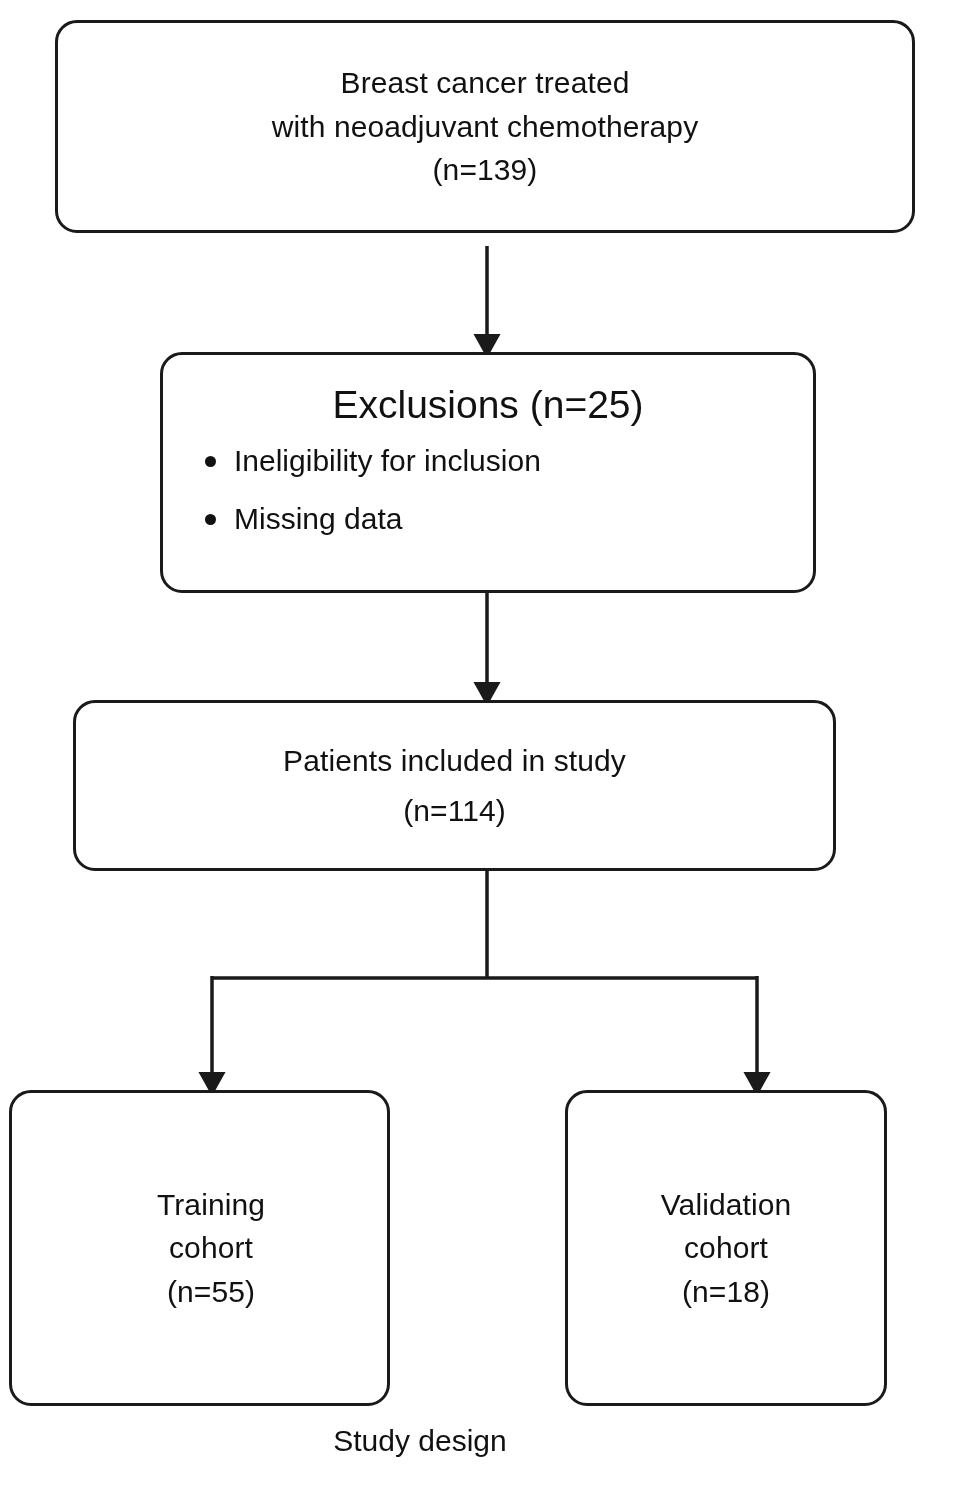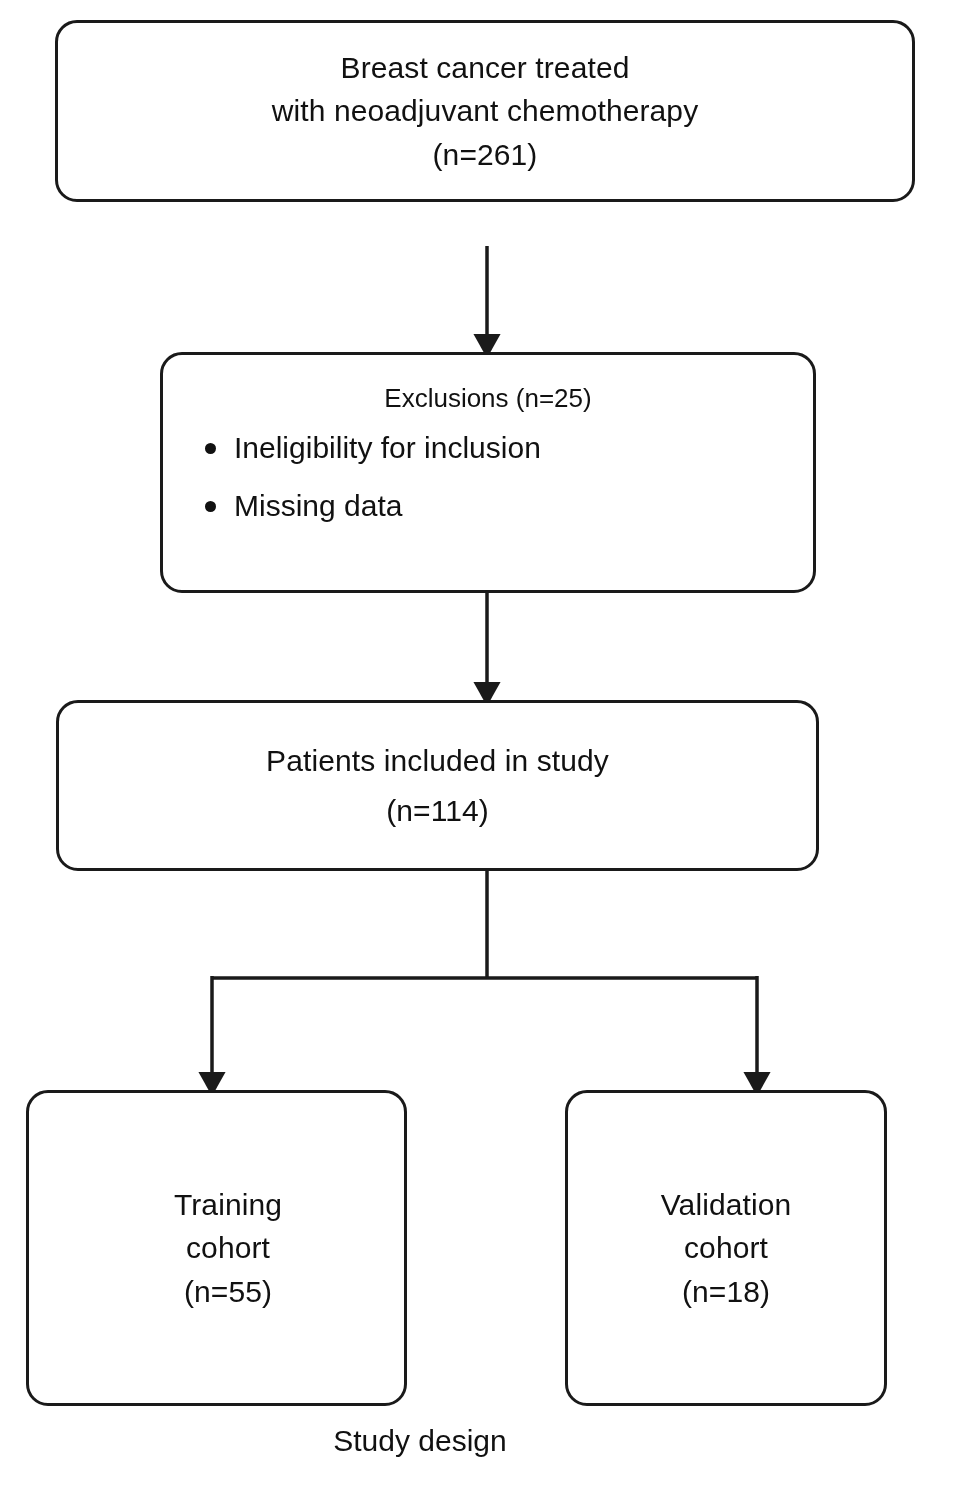--- a/index.html
+++ b/index.html
@@ -35,35 +35,35 @@
     text-align: center;
     white-space: nowrap;
     letter-spacing: 0.1px;
   }
 
   
   #node-source {
     left: 55px;
     top: 20px;
     width: 860px;
-    height: 182px;
+    height: 213px;
   }
 
   
   #node-exclusions {
     left: 160px;
     top: 352px;
     width: 656px;
     height: 241px;
     justify-content: flex-start;
     align-items: stretch;
     padding: 28px 0 0 0;
   }
   #node-exclusions .heading {
-    font-size: 26px;
+    font-size: 39px;
     text-align: center;
     white-space: nowrap;
     margin-bottom: 16px;
   }
   #node-exclusions .bullet-list {
     margin: 0;
     padding: 0 16px 0 42px;
     list-style: none;
   }
   #node-exclusions .bullet-item {
@@ -78,30 +78,30 @@
     width: 11px;
     height: 11px;
     border-radius: 50%;
     background: #111111;
     margin-right: 18px;
     flex: 0 0 auto;
   }
 
   
   #node-included {
-    left: 56px;
+    left: 73px;
     top: 700px;
     width: 763px;
     height: 171px;
     gap: 7px;
   }
 
   
   #node-training {
-    left: 26px;
+    left: 9px;
     top: 1090px;
     width: 381px;
     height: 316px;
     padding-left: 23px;
   }
   #node-validation {
     left: 565px;
     top: 1090px;
     width: 322px;
     height: 316px;
@@ -149,21 +149,21 @@
     <line x1="211" y1="978" x2="758" y2="978" stroke="#1a1a1a" stroke-width="3.5"></line>
 
     <line x1="212" y1="976" x2="212" y2="1083" stroke="#1a1a1a" stroke-width="3.5" marker-end="url(#arrowhead)"></line>
 
     <line x1="757" y1="976" x2="757" y2="1083" stroke="#1a1a1a" stroke-width="3.5" marker-end="url(#arrowhead)"></line>
   </svg>
 
   <div class="node" id="node-source">
     <div class="line">Breast cancer treated</div>
     <div class="line">with neoadjuvant chemotherapy</div>
-    <div class="line">(n=261)</div>
+    <div class="line">(n=139)</div>
   </div>
 
   <div class="node" id="node-exclusions">
     <div class="heading">Exclusions (n=25)</div>
     <ul class="bullet-list">
       <li class="bullet-item">
         <span class="bullet-dot"></span>
         <span>Ineligibility for inclusion</span>
       </li>
       <li class="bullet-item">

